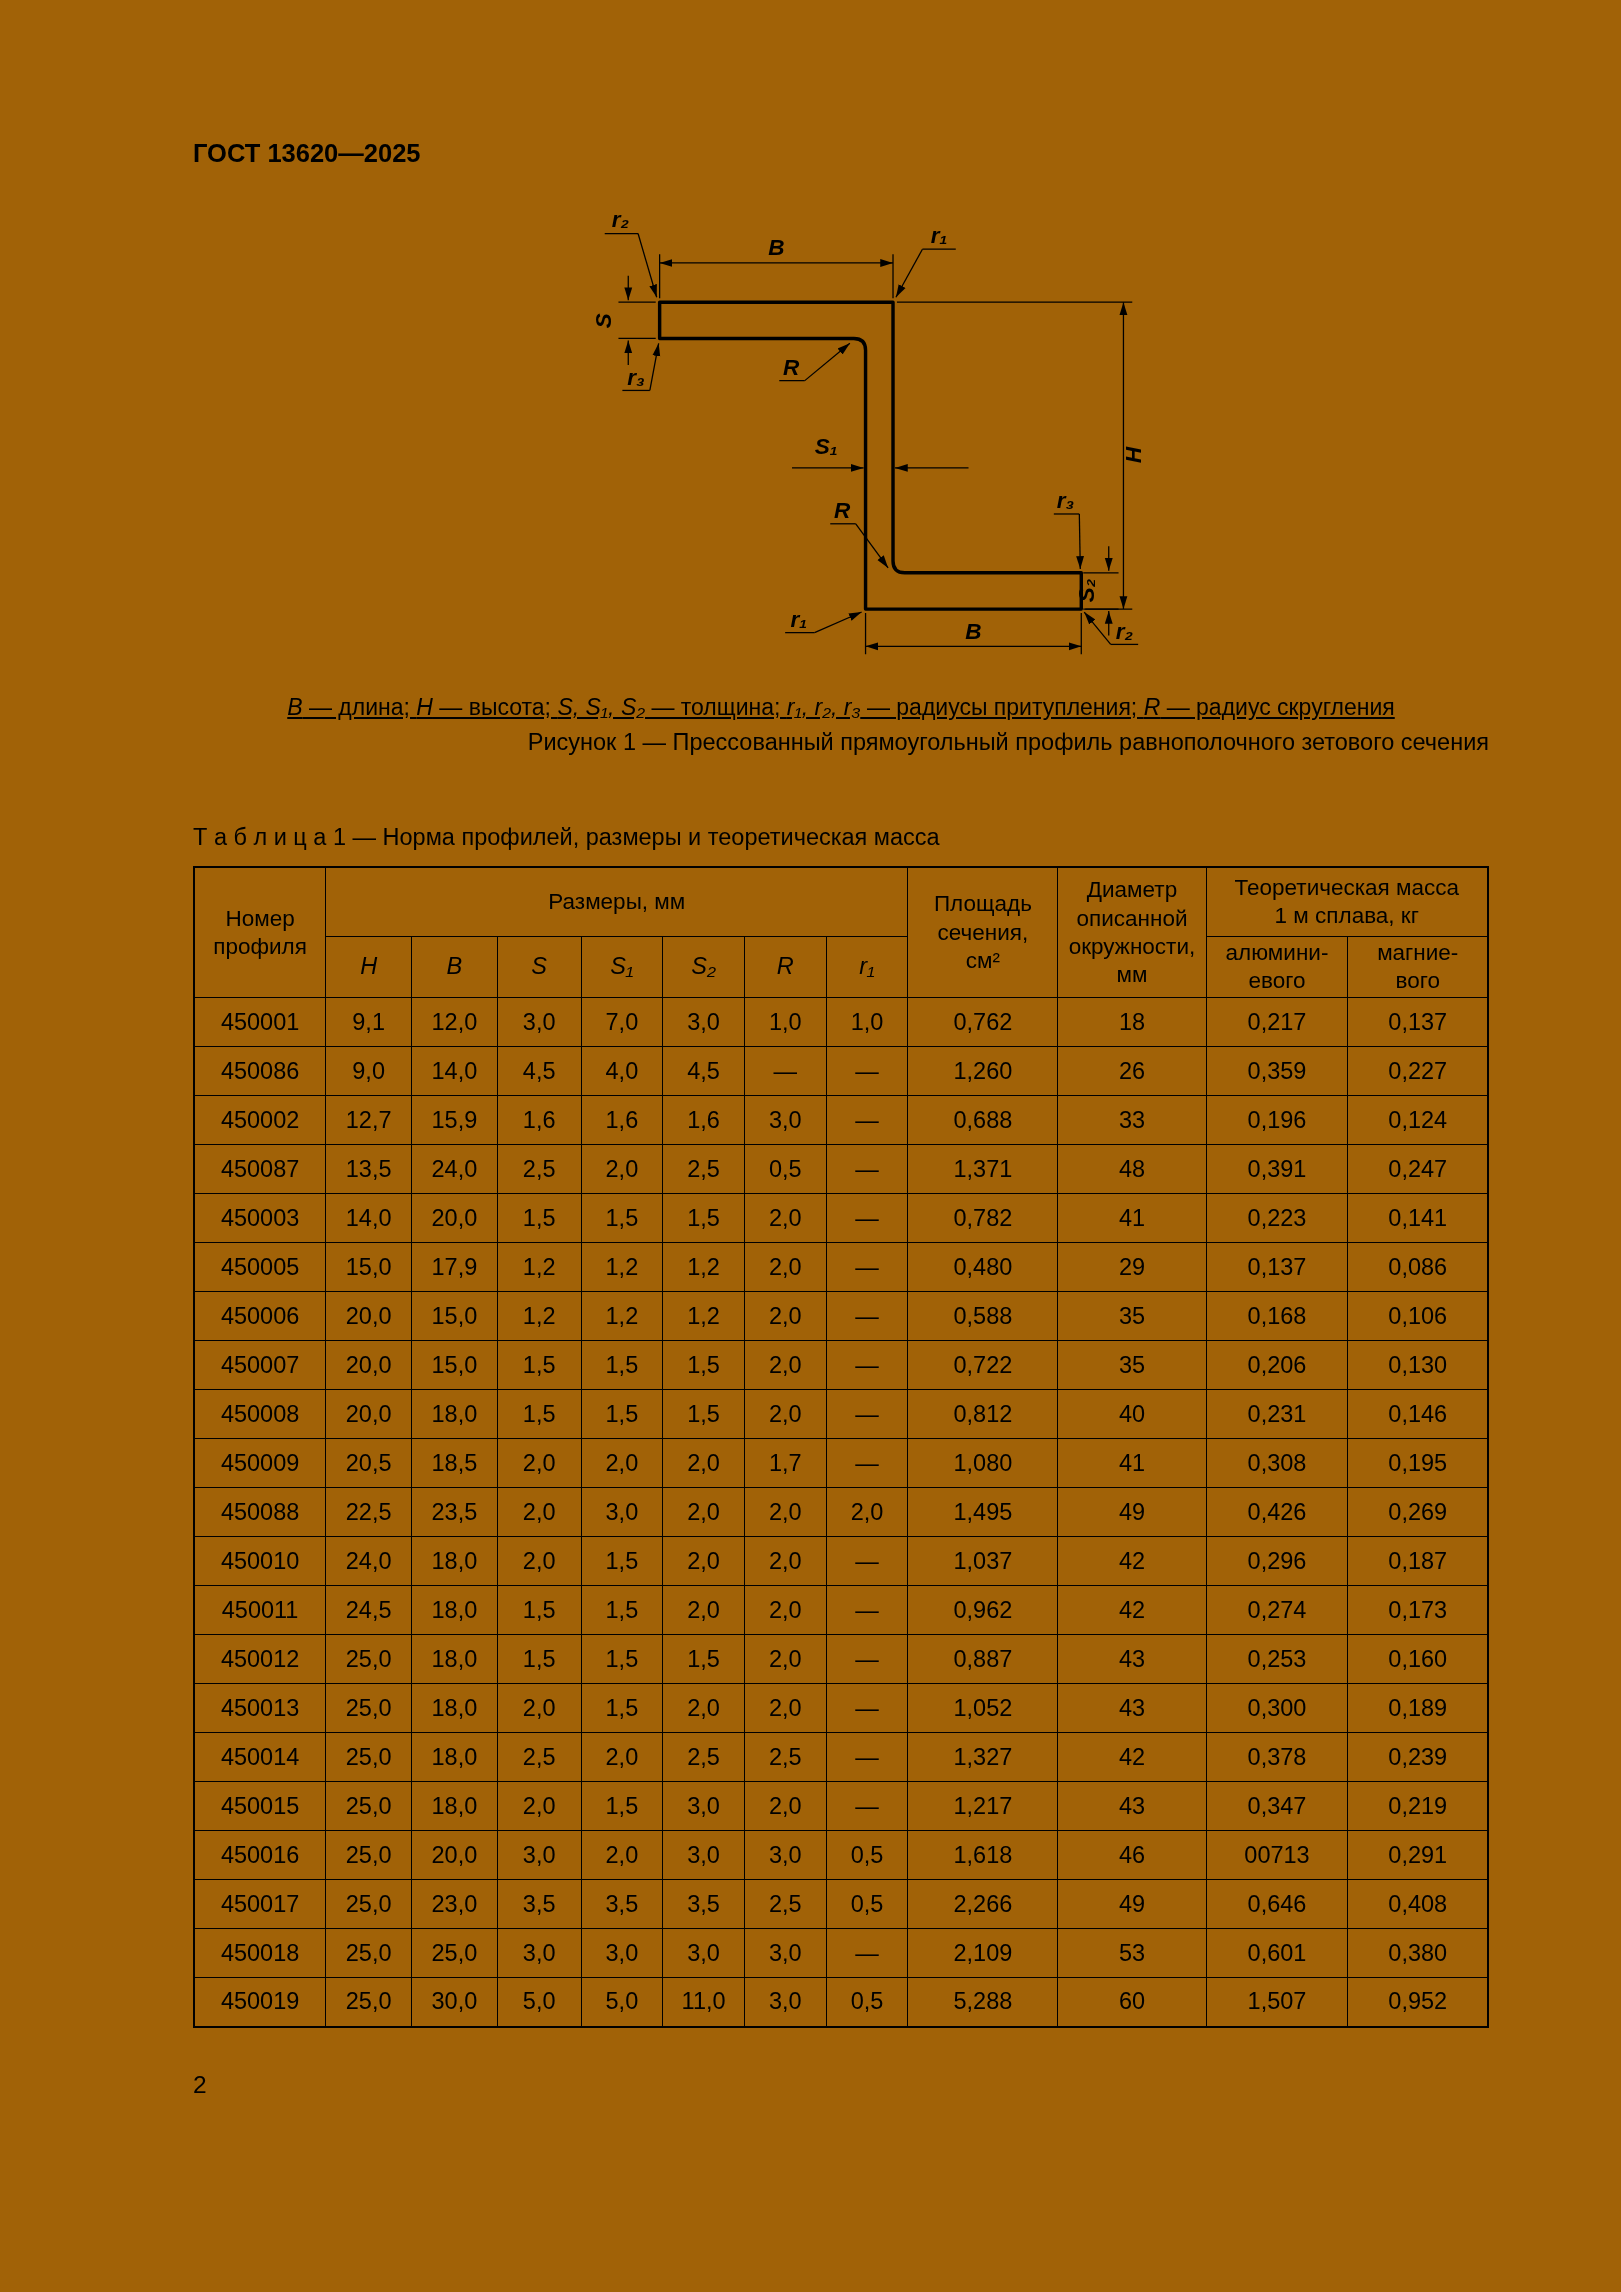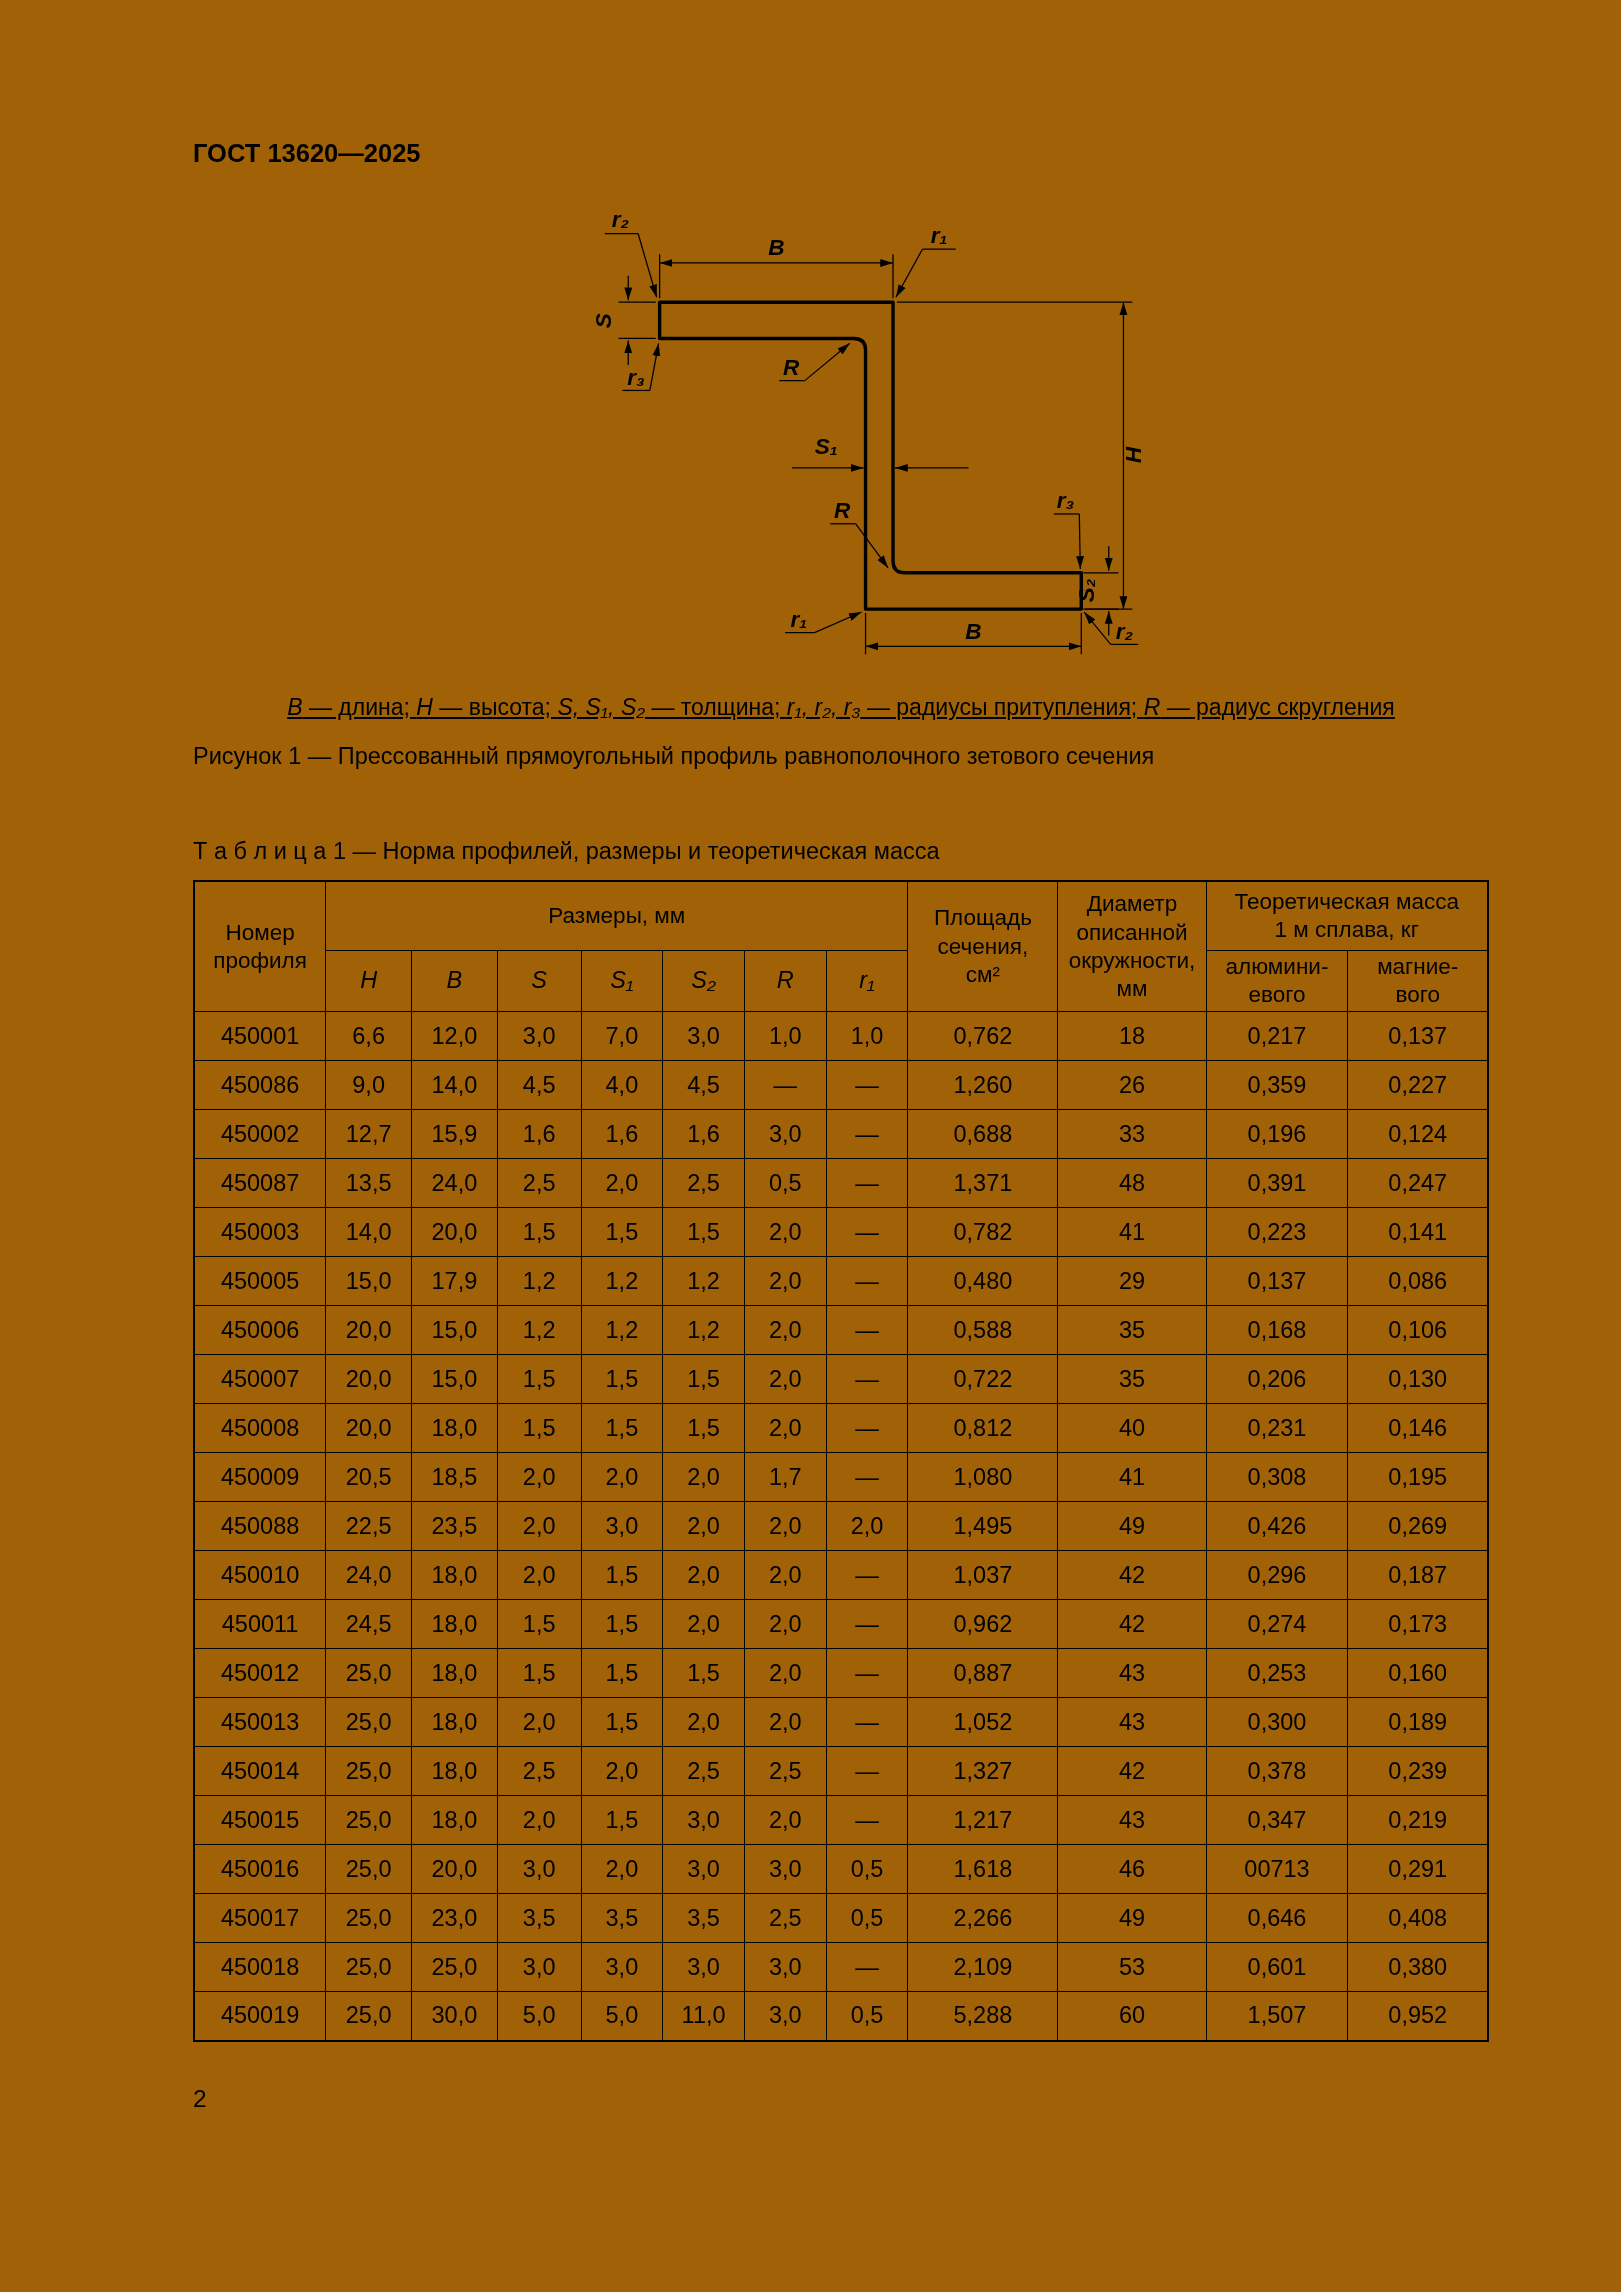--- a/index.html
+++ b/index.html
@@ -26,22 +26,22 @@
     left: 27.4px;
   }
   .figure-legend {
     margin-top: 21.6px;
     text-align: center;
     font-size: 23px;
     text-decoration: underline;
   }
   .figure-legend i { font-style: italic; }
   .figure-caption {
-    margin-top: 22px;
-    text-align: left;
+    margin-top: 8px;
+    text-align: right;
     font-size: 23.5px;
   }
   .table-title {
     margin-top: 68px;
     font-size: 23.5px;
     text-align: left;
   }
   table.profiles {
     margin-top: 15.7px;
     border-collapse: collapse;
@@ -206,21 +206,21 @@
           <th class="dim-head">r₁</th>
           <th>алюмини-
 евого</th>
           <th>магние-
 вого</th>
         </tr>
       </thead>
       <tbody id="table-body">
           <tr>
             <td>450001</td>
-            <td>6,6</td>
+            <td>9,1</td>
             <td>12,0</td>
             <td>3,0</td>
             <td>7,0</td>
             <td>3,0</td>
             <td>1,0</td>
             <td>1,0</td>
             <td>0,762</td>
             <td>18</td>
             <td>0,217</td>
             <td>0,137</td>

